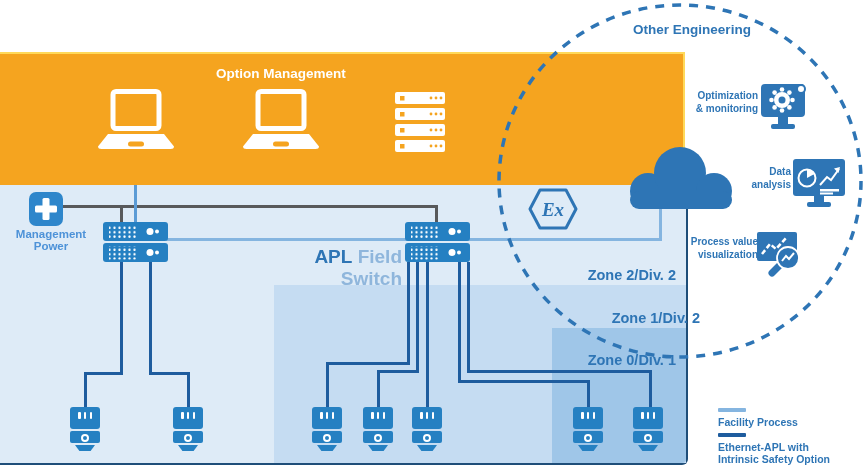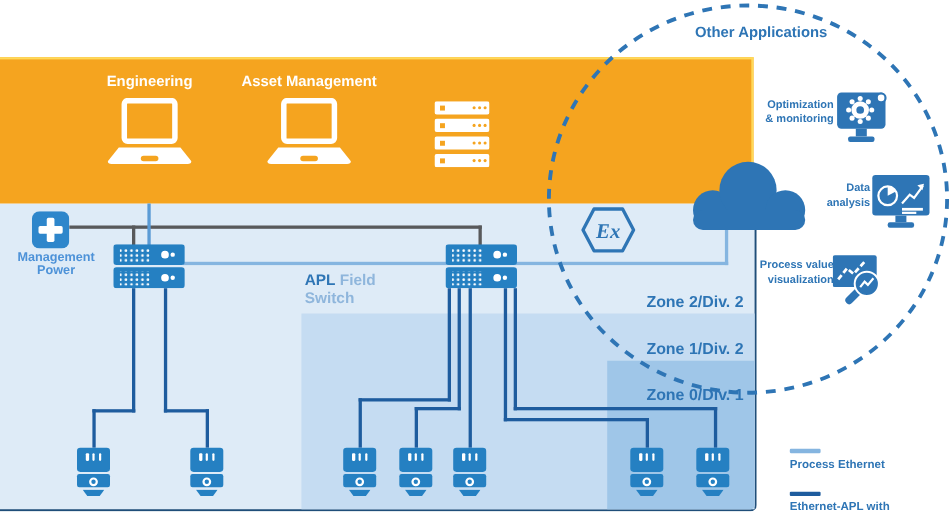--- a/index.html
+++ b/index.html
@@ -13,21 +13,21 @@
           border-top:2px solid #FFD95A;border-right:2px solid #FFD95A;}
   .banner-label{position:absolute;color:#fff;font-weight:bold;font-size:13.5px;text-align:center;}
   
   .ln{position:absolute;}
   .gray{background:#58595B;}
   .lblue{background:#85B5E0;}
   .mblue{background:#5B9BD5;}
   .wire{background:#1E5C9E;}
   
   .zone-label{position:absolute;width:120px;text-align:right;font-size:14.5px;font-weight:bold;color:#2E75B5;margin-top:12px;}
-  .apl-label{position:absolute;left:277px;top:246px;width:110px;text-align:left;font-size:14px;color:#8FB6DC;font-weight:600;}
+  .apl-label{position:absolute;left:292px;top:246px;width:110px;text-align:right;font-size:19px;color:#8FB6DC;font-weight:600;}
   .apl-label b{color:#2E75B5;font-weight:bold;}
   .aux-label{position:absolute;left:1px;top:228px;width:100px;text-align:center;font-size:11.5px;color:#4D92D8;font-weight:600;}
   .oa-title{position:absolute;left:602px;top:22px;width:180px;text-align:center;font-size:13.5px;font-weight:bold;color:#2E75B5;}
   .oa-text{position:absolute;width:110px;text-align:right;font-size:10px;font-weight:bold;color:#2E75B5;line-height:12.5px;}
   .oa-text span{display:block;}
   
   .switch{position:absolute;width:65px;height:40px;z-index:3;}
   .device{position:absolute;width:30px;height:46px;z-index:3;}
   .dev-top{position:absolute;left:0;top:0;width:30px;height:22px;background:#2580C2;border-radius:3px;}
   .dev-bars{position:absolute;left:8px;top:5px;width:14px;height:7px;display:flex;justify-content:space-between;}
@@ -36,38 +36,37 @@
   .dev-dot{position:absolute;left:11px;top:2.5px;width:8px;height:8px;box-sizing:border-box;border:2.5px solid #fff;border-radius:50%;background:#2580C2;}
   .dev-base{position:absolute;left:5px;top:38px;width:20px;height:6px;background:#2580C2;
             clip-path:polygon(0 0,100% 0,78% 100%,22% 100%);}
   .aux-icon{position:absolute;left:29px;top:192px;z-index:3;}
   
   .legend{position:absolute;left:718px;top:408px;width:140px;}
   .legend .swatch{width:28px;height:4px;border-radius:1px;margin-bottom:4px;}
   .legend .sw-light{background:#85B5E0;}
   .legend .sw-dark{background:#1E5C9E;}
   .legend .lg-label{font-size:10.5px;font-weight:600;color:#2E75B5;line-height:12px;}
-  .legend .item2{margin-top:19px;}
+  .legend .item2{margin-top:5px;}
   .overlay{position:absolute;left:0;top:0;width:864px;height:469px;pointer-events:none;z-index:6;}
   svg{display:block;}
   .icon-abs{position:absolute;z-index:4;}
 </style>
 </head>
 <body>
 
 <div class="canvas">
 
   <div class="panel">
     <div class="zone1-band"></div>
     <div class="zone0-band"></div>
   </div>
 
   <div class="banner"></div>
-  <div class="banner-label" style="left:66px;top:66px;width:140px;">Engineering</div>
-  <div class="banner-label" style="left:201px;top:66px;width:160px;">Asset Management</div>
+  <div class="banner-label" style="left:201px;top:66px;width:160px;">Option Management</div>
 
   <svg class="icon-abs" style="left:98px;top:89px;" width="76" height="62" viewBox="0 0 76 62">
     <rect x="15" y="2.5" width="46" height="37" rx="3" fill="none" stroke="#fff" stroke-width="5"></rect>
     <path d="M10 45 L66 45 L76 57.5 Q76 60 72.5 60 L3.5 60 Q0 60 0 57.5 Z" fill="#fff"></path>
     <rect x="30" y="52.5" width="16" height="5" rx="2.5" fill="#F5A41F"></rect>
   </svg>
   <svg class="icon-abs" style="left:243px;top:89px;" width="76" height="62" viewBox="0 0 76 62">
     <rect x="15" y="2.5" width="46" height="37" rx="3" fill="none" stroke="#fff" stroke-width="5"></rect>
     <path d="M10 45 L66 45 L76 57.5 Q76 60 72.5 60 L3.5 60 Q0 60 0 57.5 Z" fill="#fff"></path>
     <rect x="30" y="52.5" width="16" height="5" rx="2.5" fill="#F5A41F"></rect>
@@ -164,21 +163,21 @@
       <circle cx="54" cy="30.5" r="2" fill="#fff"></circle>
   </svg>
   <div class="apl-label"><b>APL</b><span> Field Switch</span></div>
 
   <svg class="icon-abs" style="left:527px;top:187px;" width="52" height="44" viewBox="0 0 52 44">
     <polygon points="13,3 39,3 49,22 39,41 13,41 3,22" fill="none" stroke="#2E75B5" stroke-width="3" stroke-linejoin="round"></polygon>
     <text x="26" y="29" text-anchor="middle" font-family="Liberation Serif, serif" font-style="italic" font-weight="bold" font-size="19" fill="#2E75B5">Ex</text>
   </svg>
 
   <div class="zone-label" style="left:556px;top:255px;">Zone 2/Div. 2</div>
-  <div class="zone-label" style="left:556px;top:298px;">Zone 1/Div. 2</div>
+  <div class="zone-label" style="left:580px;top:298px;">Zone 1/Div. 2</div>
   <div class="zone-label" style="left:556px;top:340px;">Zone 0/Div. 1</div>
 
   <div class="device" style="left:70px;top:407px;">
       <div class="dev-top">
         <div class="dev-bars">
           <i></i>
           <i></i>
           <i></i>
         </div>
       </div>
@@ -266,21 +265,21 @@
       <div class="dev-base"></div>
     </div>
 
   <svg class="icon-abs" style="left:620px;top:145px;z-index:5;" width="122" height="66" viewBox="0 0 122 66">
     <circle cx="28" cy="46" r="18" fill="#2E75B5"></circle>
     <circle cx="60" cy="28" r="26" fill="#2E75B5"></circle>
     <circle cx="94" cy="46" r="18" fill="#2E75B5"></circle>
     <rect x="10" y="46" width="102" height="18" rx="9" fill="#2E75B5"></rect>
   </svg>
 
-  <div class="oa-title">Other Applications</div>
+  <div class="oa-title">Other Engineering</div>
 
   <div class="oa-text" style="left:648px;top:90px;">
     <span>Optimization</span>
     <span>&amp; monitoring</span>
   </div>
   <svg class="icon-abs" style="left:760px;top:83px;" width="50" height="48" viewBox="0 0 50 48">
     <rect x="1" y="1" width="44" height="33" rx="4" fill="#2E75B5"></rect>
     <g fill="#fff">
       <circle cx="22" cy="17" r="8"></circle>
       <circle cx="22" cy="6.5" r="2.3"></circle>
@@ -322,25 +321,26 @@
     <rect x="0" y="2" width="40" height="29" rx="2" fill="#2E75B5"></rect>
     <polyline points="5,24 13,14 19,19 29,8" fill="none" stroke="#fff" stroke-width="2.5" stroke-dasharray="5 2.5"></polyline>
     <line x1="23" y1="35" x2="15" y2="43" stroke="#2E75B5" stroke-width="7" stroke-linecap="round"></line>
     <circle cx="31" cy="28" r="11" fill="#2E75B5" stroke="#fff" stroke-width="1.8"></circle>
     <polyline points="25,31 29,26 32,29 37,23" fill="none" stroke="#fff" stroke-width="2"></polyline>
   </svg>
 
   <div class="legend">
     <div>
       <div class="swatch sw-light"></div>
-      <div class="lg-label">Process Ethernet</div>
+      <div class="lg-label">Facility Process</div>
     </div>
     <div class="item2">
       <div class="swatch sw-dark"></div>
       <div class="lg-label">Ethernet-APL with</div>
+      <div class="lg-label">Intrinsic Safety Option</div>
     </div>
   </div>
 
   <svg class="overlay" viewBox="0 0 864 469">
     <ellipse cx="680" cy="181" rx="181" ry="176" fill="none" stroke="#2E75B5" stroke-width="3.5" stroke-dasharray="9 8"></ellipse>
   </svg>
 
 </div>
 
 </body></html>

